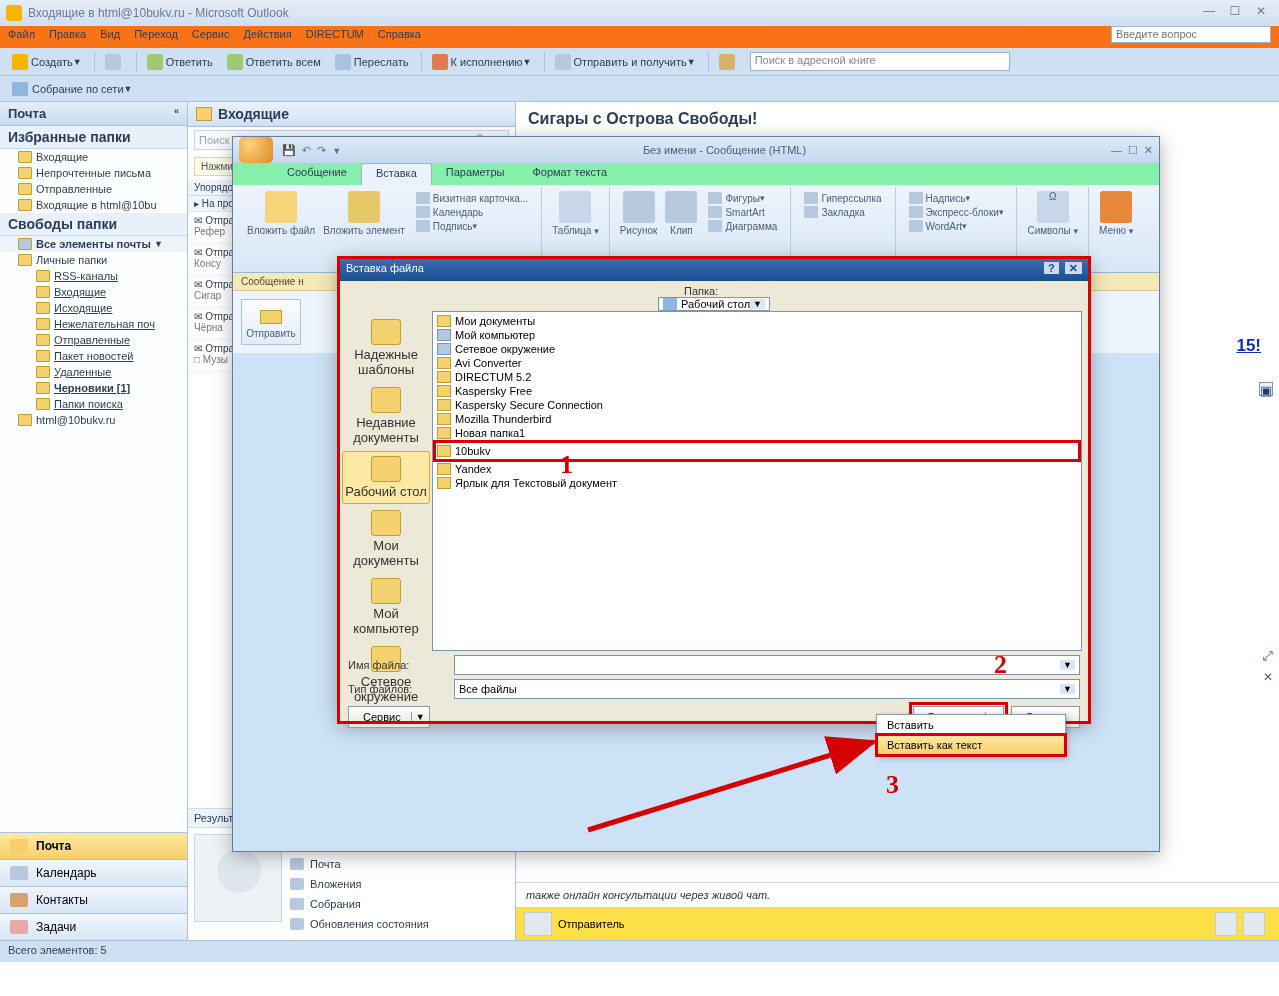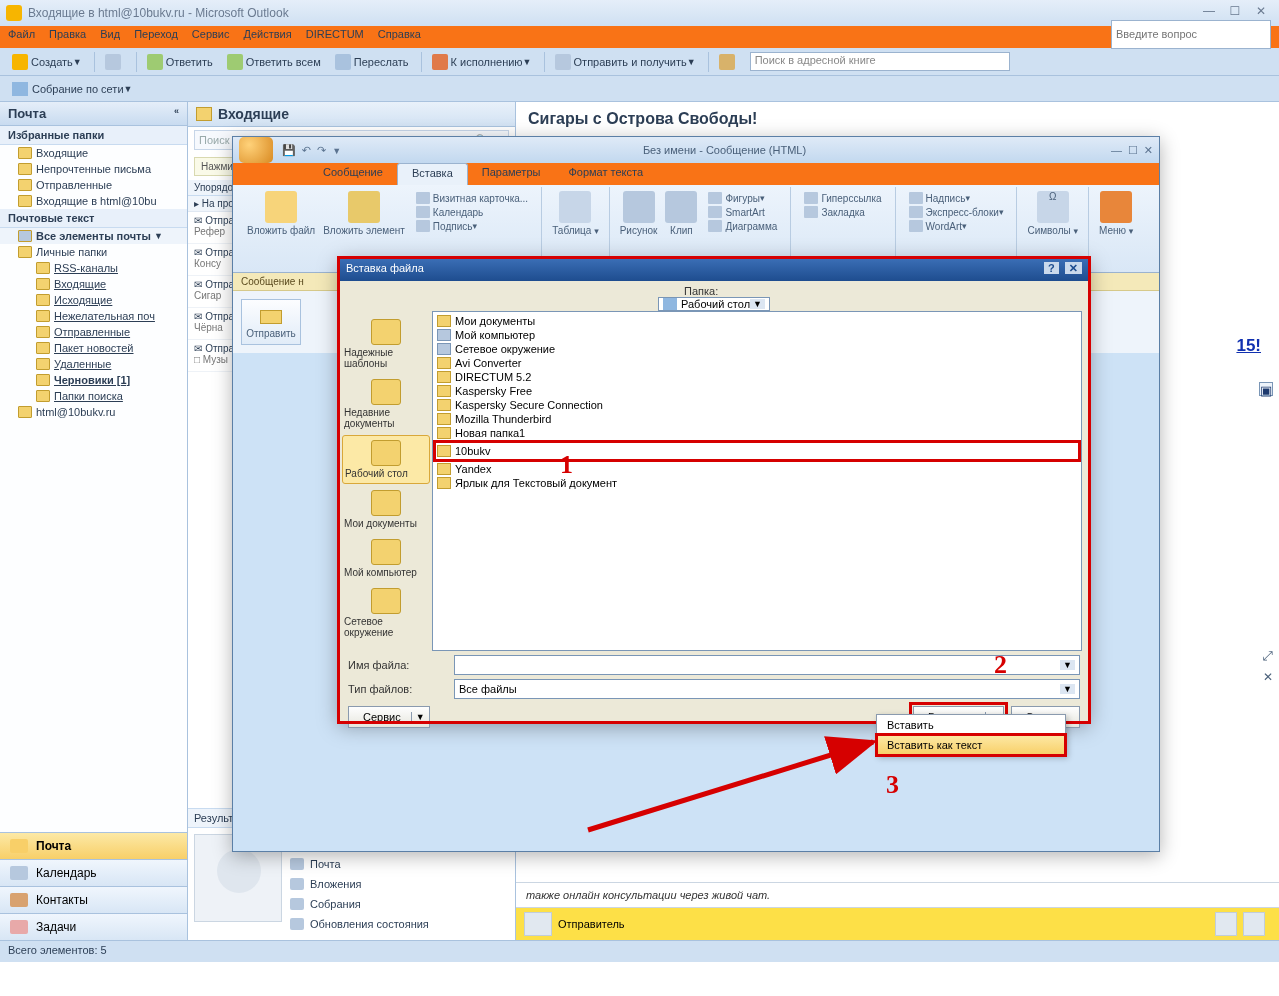--- a/index.html
+++ b/index.html
@@ -7,36 +7,36 @@
 
 
 .outlook-titlebar { height: 26px; background: linear-gradient(#e5eef9, #cfe0f2); display: flex; align-items: center; padding: 0 6px; color: #6a7a90; font-size: 12px; }
 .outlook-titlebar .logo { width: 16px; height: 16px; background: #f7b500; border-radius: 3px; margin-right: 6px; }
 .outlook-titlebar .spacer { flex: 1; }
 .outlook-titlebar .winbtn { width: 24px; height: 18px; text-align: center; color: #6a7a90; margin-left: 2px; cursor: pointer; }
 
 .menubar { height: 22px; background: #f97316; border-bottom: 6px solid #f97316; display: flex; align-items: center; padding: 0 8px; }
 .menubar span { margin-right: 14px; color: #2c3e55; cursor: pointer; }
 .menubar .question { margin-left: auto; }
-.menubar input { width: 160px; height: 29px; border: 1px solid #9bb3cf; background: #fff; font-size: 11px; padding: 0 4px; color: #888; }
+.menubar input { width: 160px; height: 17px; border: 1px solid #9bb3cf; background: #fff; font-size: 11px; padding: 0 4px; color: #888; }
 
 .toolbar { height: 28px; background: #cfe0f2; border-bottom: 1px solid #a9c2de; display: flex; align-items: center; padding: 0 6px; }
 .toolbar .tbtn { padding: 2px 6px; margin-right: 2px; color: #2c3e55; cursor: pointer; display: flex; align-items: center; }
 .toolbar .tbtn .ic { width: 16px; height: 16px; margin-right: 3px; background: #f7b500; border-radius: 2px; }
 .toolbar .sep { width: 1px; height: 20px; background: #a9c2de; margin: 0 4px; }
 .toolbar .search { flex: 1; max-width: 260px; height: 19px; border: 1px solid #9bb3cf; background: #fff; color: #888; padding: 1px 4px; margin-left: 4px; }
 
 .toolbar2 { height: 26px; background: #cfe0f2; border-bottom: 1px solid #a9c2de; display: flex; align-items: center; padding: 0 6px; }
 .toolbar2 .tbtn { padding: 2px 6px; color: #2c3e55; display: flex; align-items: center; }
 
 .main { display: flex; height: 838px; background: #bcd2ea; }
 
 .navpane { width: 188px; background: #d7e5f7; border-right: 1px solid #a9c2de; display: flex; flex-direction: column; }
 .navpane .hdr { background: linear-gradient(#e5eef9,#c8dbf0); padding: 4px 8px; font-weight: bold; color: #2c3e55; border-bottom: 1px solid #a9c2de; display:flex; justify-content:space-between; font-size: 13px;}
-.navpane .sec { padding: 3px 8px; background: #e8f0fa; font-weight: bold; color: #2c3e55; font-size: 11px; border-bottom: 1px solid #c8dbf0; }
+.navpane .sec { padding: 3px 8px; background: #e8f0fa; font-weight: bold; color: #2c3e55; font-size: 14px; border-bottom: 1px solid #c8dbf0; }
 .navpane .tree { flex: 1; background: #fdfeff; overflow: hidden; }
 .navpane .node { padding: 2px 4px 2px 18px; color: #2c3e55; cursor: pointer; display: flex; align-items: center; white-space: nowrap; }
 .navpane .node .fic { width: 14px; height: 12px; background: #f3d26f; border: 1px solid #c29d2f; margin-right: 4px; border-radius: 1px; }
 .navpane .node.bold { font-weight: bold; }
 .navpane .node.l2 { padding-left: 36px; text-decoration: underline; }
 .navpane .bottom { }
 .navpane .navbtn { padding: 6px 10px; border-top: 1px solid #a9c2de; background: linear-gradient(#f0f6fd,#d8e6f5); cursor: pointer; display: flex; align-items: center; font-size: 12px; }
 .navpane .navbtn.active { background: linear-gradient(#fce9a6, #f8cf68); font-weight: bold; }
 .navpane .navbtn .ic { width: 18px; height: 14px; margin-right: 8px; border-radius: 2px; }
 
@@ -67,21 +67,21 @@
 
 .status { height: 22px; background: #cfe0f2; border-top: 1px solid #a9c2de; color: #2c3e55; padding: 3px 8px; font-size: 11px; }
 
 
 .compose { position: absolute; left: 232px; top: 136px; width: 928px; height: 716px; background: #cde2f6; border: 1px solid #5b7fa6; box-shadow: 0 4px 18px rgba(0,0,0,0.3); }
 .compose .ctitle { height: 26px; background: linear-gradient(#dfeaf7,#c2d8ef); display: flex; align-items: center; padding: 0 6px; color: #4a607a; font-size: 11px; }
 .compose .ctitle .orb { width: 34px; height: 26px; background: radial-gradient(circle at 30% 30%, #ffd27a, #d98a22); border-radius: 5px; margin-right: 6px; }
 .compose .ctitle .qat span{margin:0 3px;color:#5b7390;}
 .compose .ctitle .mid { flex: 1; text-align: center; }
 .compose .ctitle .winbtns span { margin-left: 6px; color: #5b7390; cursor: pointer; }
-.compose .tabs { height: 22px; background: #f97316; display: flex; padding-left: 76px; }
+.compose .tabs { height: 22px; background: #86efac; display: flex; padding-left: 40px; }
 .compose .tabs .tab { padding: 3px 14px; color: #2c3e55; cursor: pointer; border-top-left-radius: 3px; border-top-right-radius: 3px; }
 .compose .tabs .tab.active { background: #e9f1fa; font-weight: normal; border: 1px solid #9bb3cf; border-bottom: none; }
 .compose .ribbon { height: 88px; background: linear-gradient(#edf4fc,#d9e7f6); border-bottom: 1px solid #9bb3cf; display: flex; padding: 2px 4px; }
 .compose .rgrp { border-right: 1px solid #b8cce2; padding: 2px 6px; display: flex; flex-direction: column; justify-content: space-between; }
 .compose .rgrp .row { display: flex; }
 .compose .rgrp .bigbtn { text-align: center; padding: 2px 4px; color: #4a607a; font-size: 10px; cursor: pointer; }
 .compose .rgrp .bigbtn .ic { width: 32px; height: 32px; background: #f7d47a; margin: 0 auto 2px; border-radius: 3px; }
 .compose .rgrp .smbtn { padding: 1px 3px; color: #4a607a; font-size: 10px; display: flex; align-items: center; cursor: pointer; white-space:nowrap;}
 .compose .rgrp .smbtn .sic { width: 14px; height: 12px; background: #b6c8de; margin-right: 3px; border-radius: 1px; }
 .compose .formarea { padding: 8px; background: #eef4fb; }
@@ -92,21 +92,21 @@
 .dlg .dtitle { height: 22px; background: linear-gradient(#3a6eb5,#1e4d8f); color: #fff; padding: 3px 6px; font-size: 11px; display: flex; justify-content: space-between; }
 .dlg .dtitle .dbtns span { margin-left: 6px; background: #cad9ec; color: #1e4d8f; padding: 0 4px; cursor: pointer; font-weight:bold;}
 .dlg .toprow { height: 30px; display: flex; align-items: center; padding: 4px 8px; flex-direction: column; }
 .dlg .toprow label { width: 60px; color: #333; }
 .dlg .toprow .combo { flex: 1; height: 20px; background: #fff; border: 1px solid #7a96b6; display: flex; align-items: center; padding: 0 4px; }
 .dlg .toprow .combo .ic{width:14px;height:12px;background:#8fb7e0;margin-right:4px;}
 .dlg .toprow .combo .dd { margin-left: auto; background:#dce6f2;padding:0 3px;}
 .dlg .toprow .icons span { margin-left: 6px; color: #4a607a; cursor: pointer; width:16px;display:inline-block;text-align:center;}
 .dlg .body { display: flex; height: 340px; }
 .dlg .places { width: 92px; background: #ece9d8; padding: 4px 2px; }
-.dlg .places .pl { text-align: left; padding: 4px 2px; font-size: 10px; color: #333; cursor: pointer; border-radius: 3px; margin-bottom: 2px; }
+.dlg .places .pl { text-align: center; padding: 4px 2px; font-size: 13px; color: #333; cursor: pointer; border-radius: 3px; margin-bottom: 2px; }
 .dlg .places .pl .pic { width: 30px; height: 26px; background: #f3d26f; margin: 0 auto 2px; border-radius: 3px; border:1px solid #c29d2f;}
 .dlg .places .pl.sel { background: #fce9a6; border: 1px solid #d9a83a; }
 .dlg .files { flex: 1; background: #fff; border: 1px solid #7a96b6; margin: 0 6px 0 0; padding: 2px; }
 .dlg .files .fi { padding: 1px 2px; display: flex; align-items: center; font-size: 11px; color: #000; cursor: pointer; }
 .dlg .files .fi .fic { width: 14px; height: 12px; background: #f3d26f; border: 1px solid #c29d2f; margin-right: 4px; }
 .dlg .files .fi.sys .fic{background:#b6c8de;border-color:#7a96b6;}
 .dlg .files .fi.hl { outline: 3px solid #d60000; outline-offset: -1px; padding:3px 2px; margin:2px 0;}
 .dlg .bot { padding: 4px 8px 8px; }
 .dlg .bot .frow { display: flex; align-items: center; margin-bottom: 4px; gap: 32px; }
 .dlg .bot .frow label { width: 74px; color: #333; }
@@ -219,21 +219,21 @@
         </div>
       <div class="node">
           <span class="fic"></span>
           <span>Отправленные</span>
         </div>
       <div class="node">
           <span class="fic"></span>
           <span>Входящие в html@10bu</span>
         </div>
     </div>
-    <div class="sec">Почтовые текст</div>
+    <div class="sec">Свободы папки</div>
     <div class="node" style="background:#eef4fb"><span class="fic" style="background:#b6c8de"></span><b>Все элементы почты</b>&nbsp;<span class="chev">▼</span></div>
     <div class="tree" id="tree">
         <div class="node"><span class="fic"></span>Личные папки</div>
         <div class="node l2"><span class="fic"></span>RSS-каналы</div>
         <div class="node l2"><span class="fic"></span>Входящие</div>
         <div class="node l2"><span class="fic"></span>Исходящие</div>
         <div class="node l2"><span class="fic"></span>Нежелательная поч</div>
         <div class="node l2"><span class="fic"></span>Отправленные</div>
         <div class="node l2"><span class="fic"></span>Пакет новостей</div>
         <div class="node l2"><span class="fic"></span>Удаленные</div>

